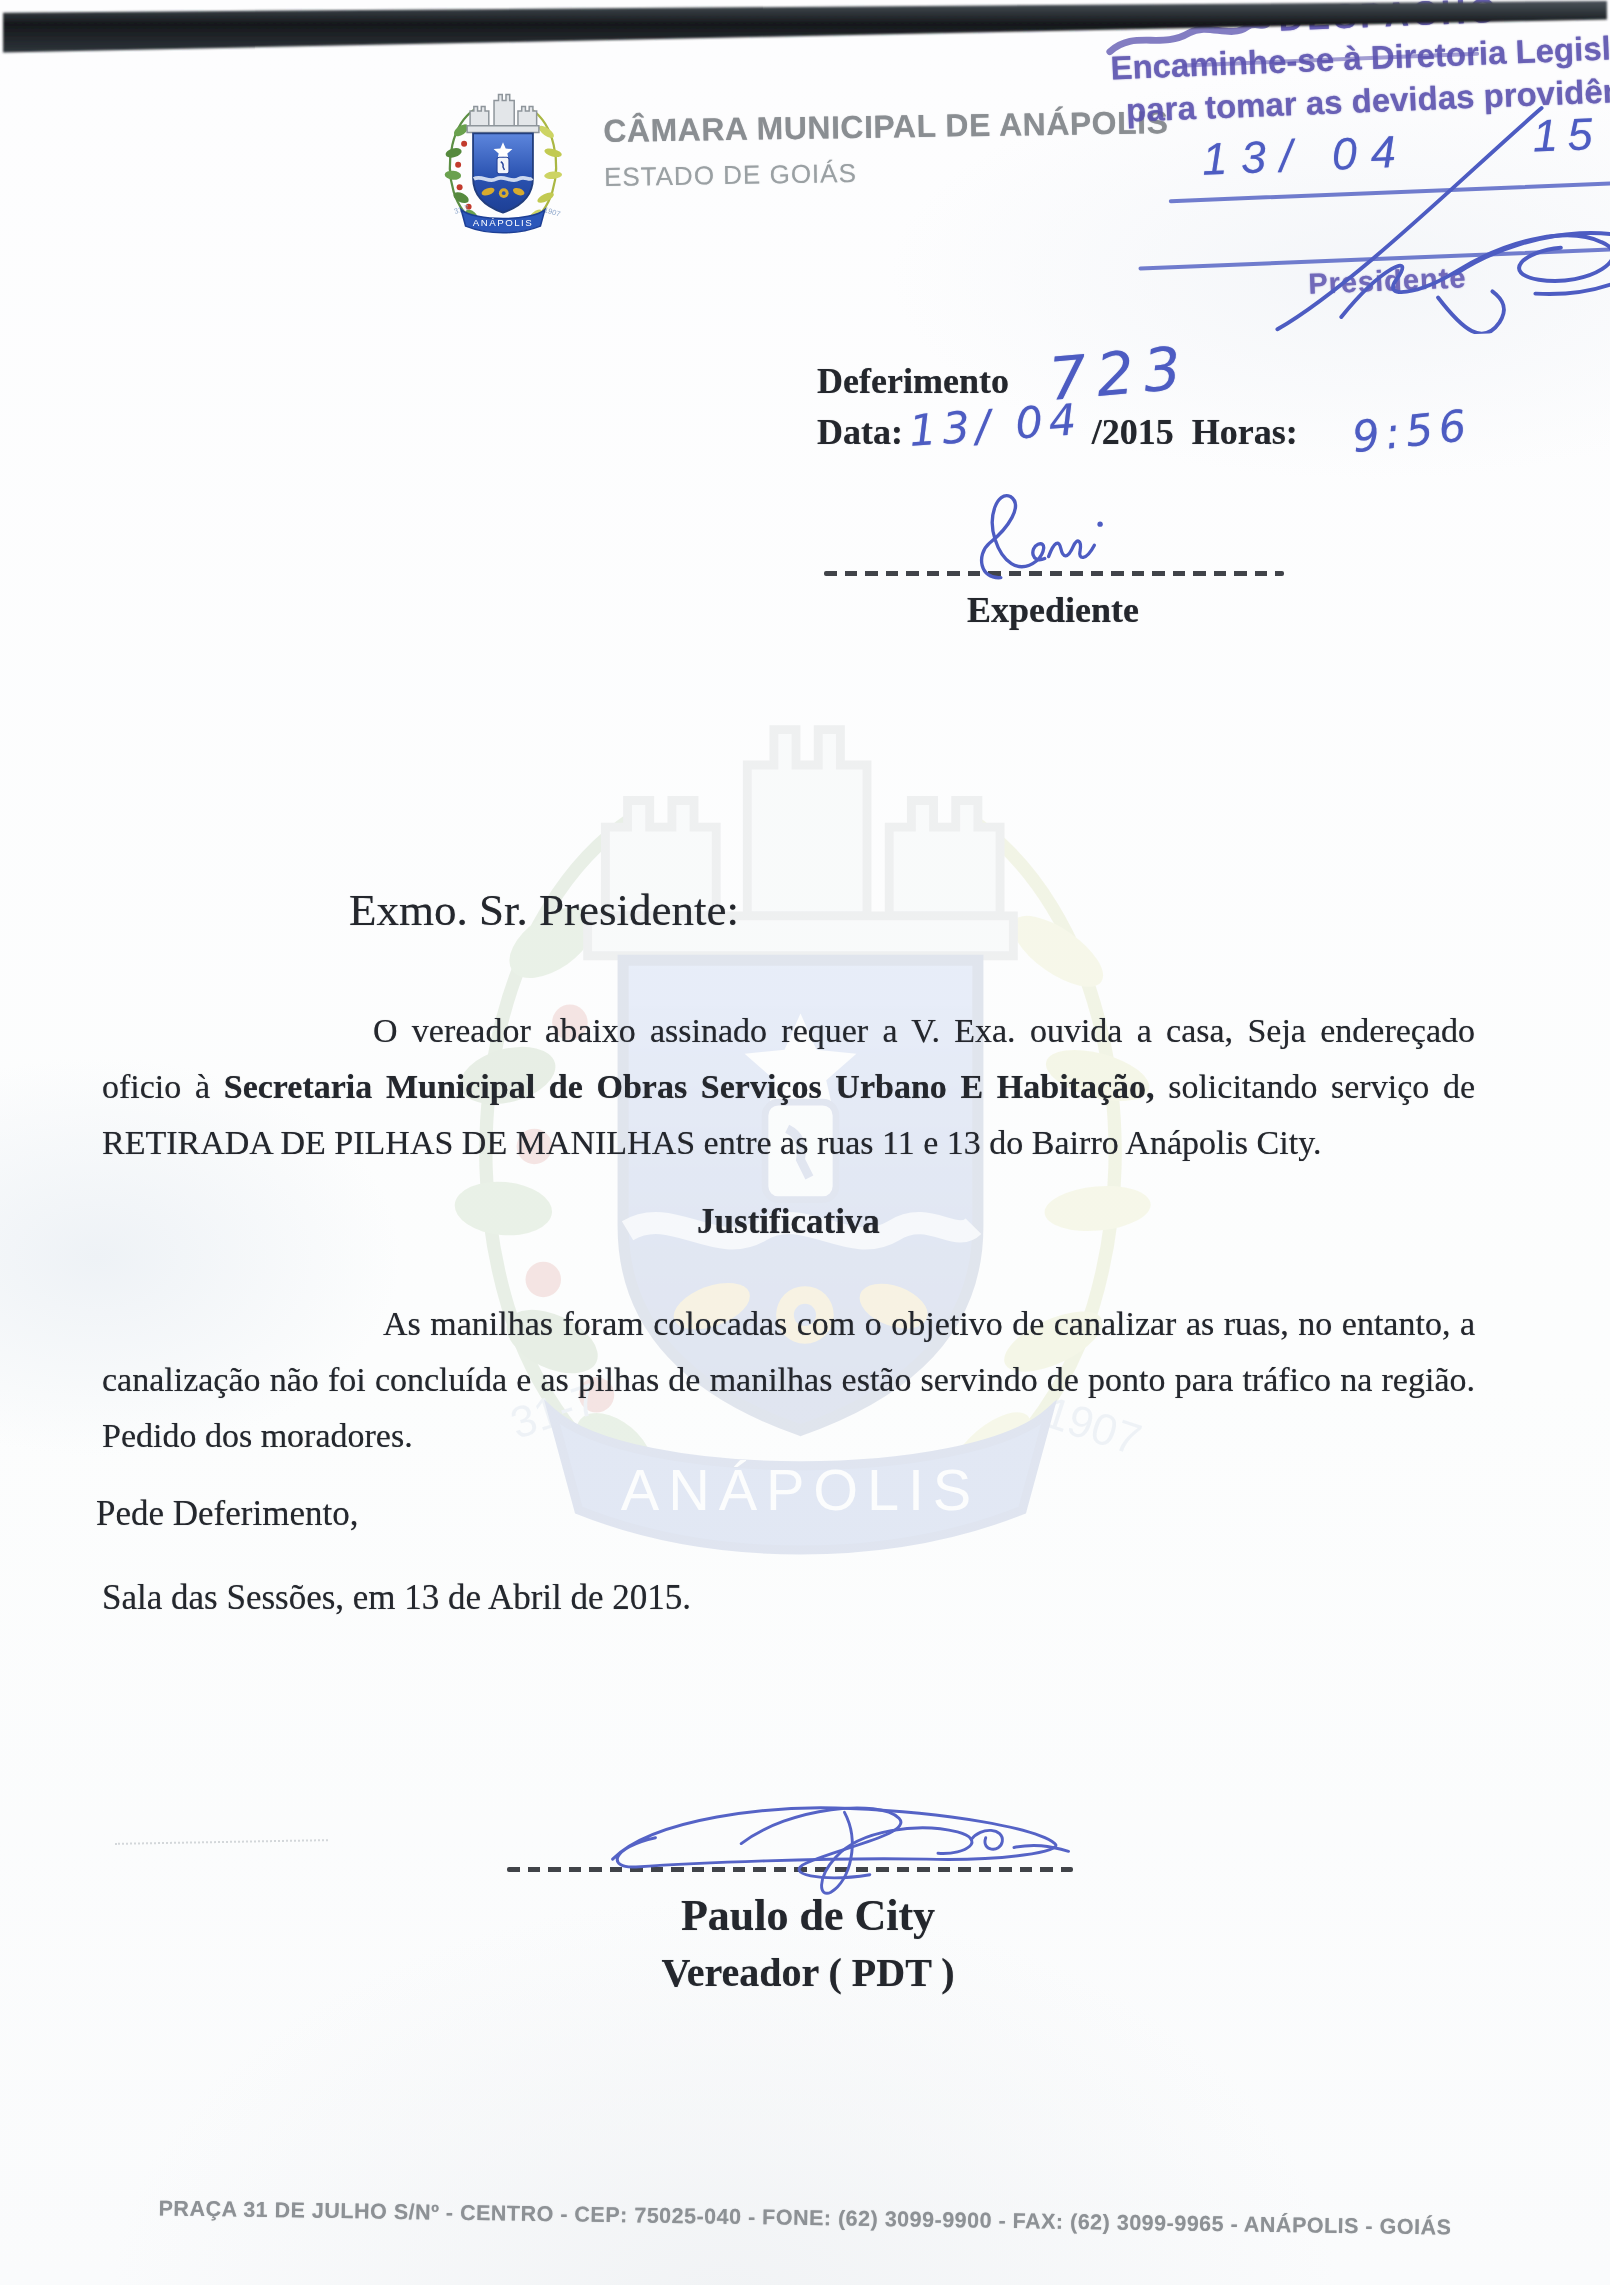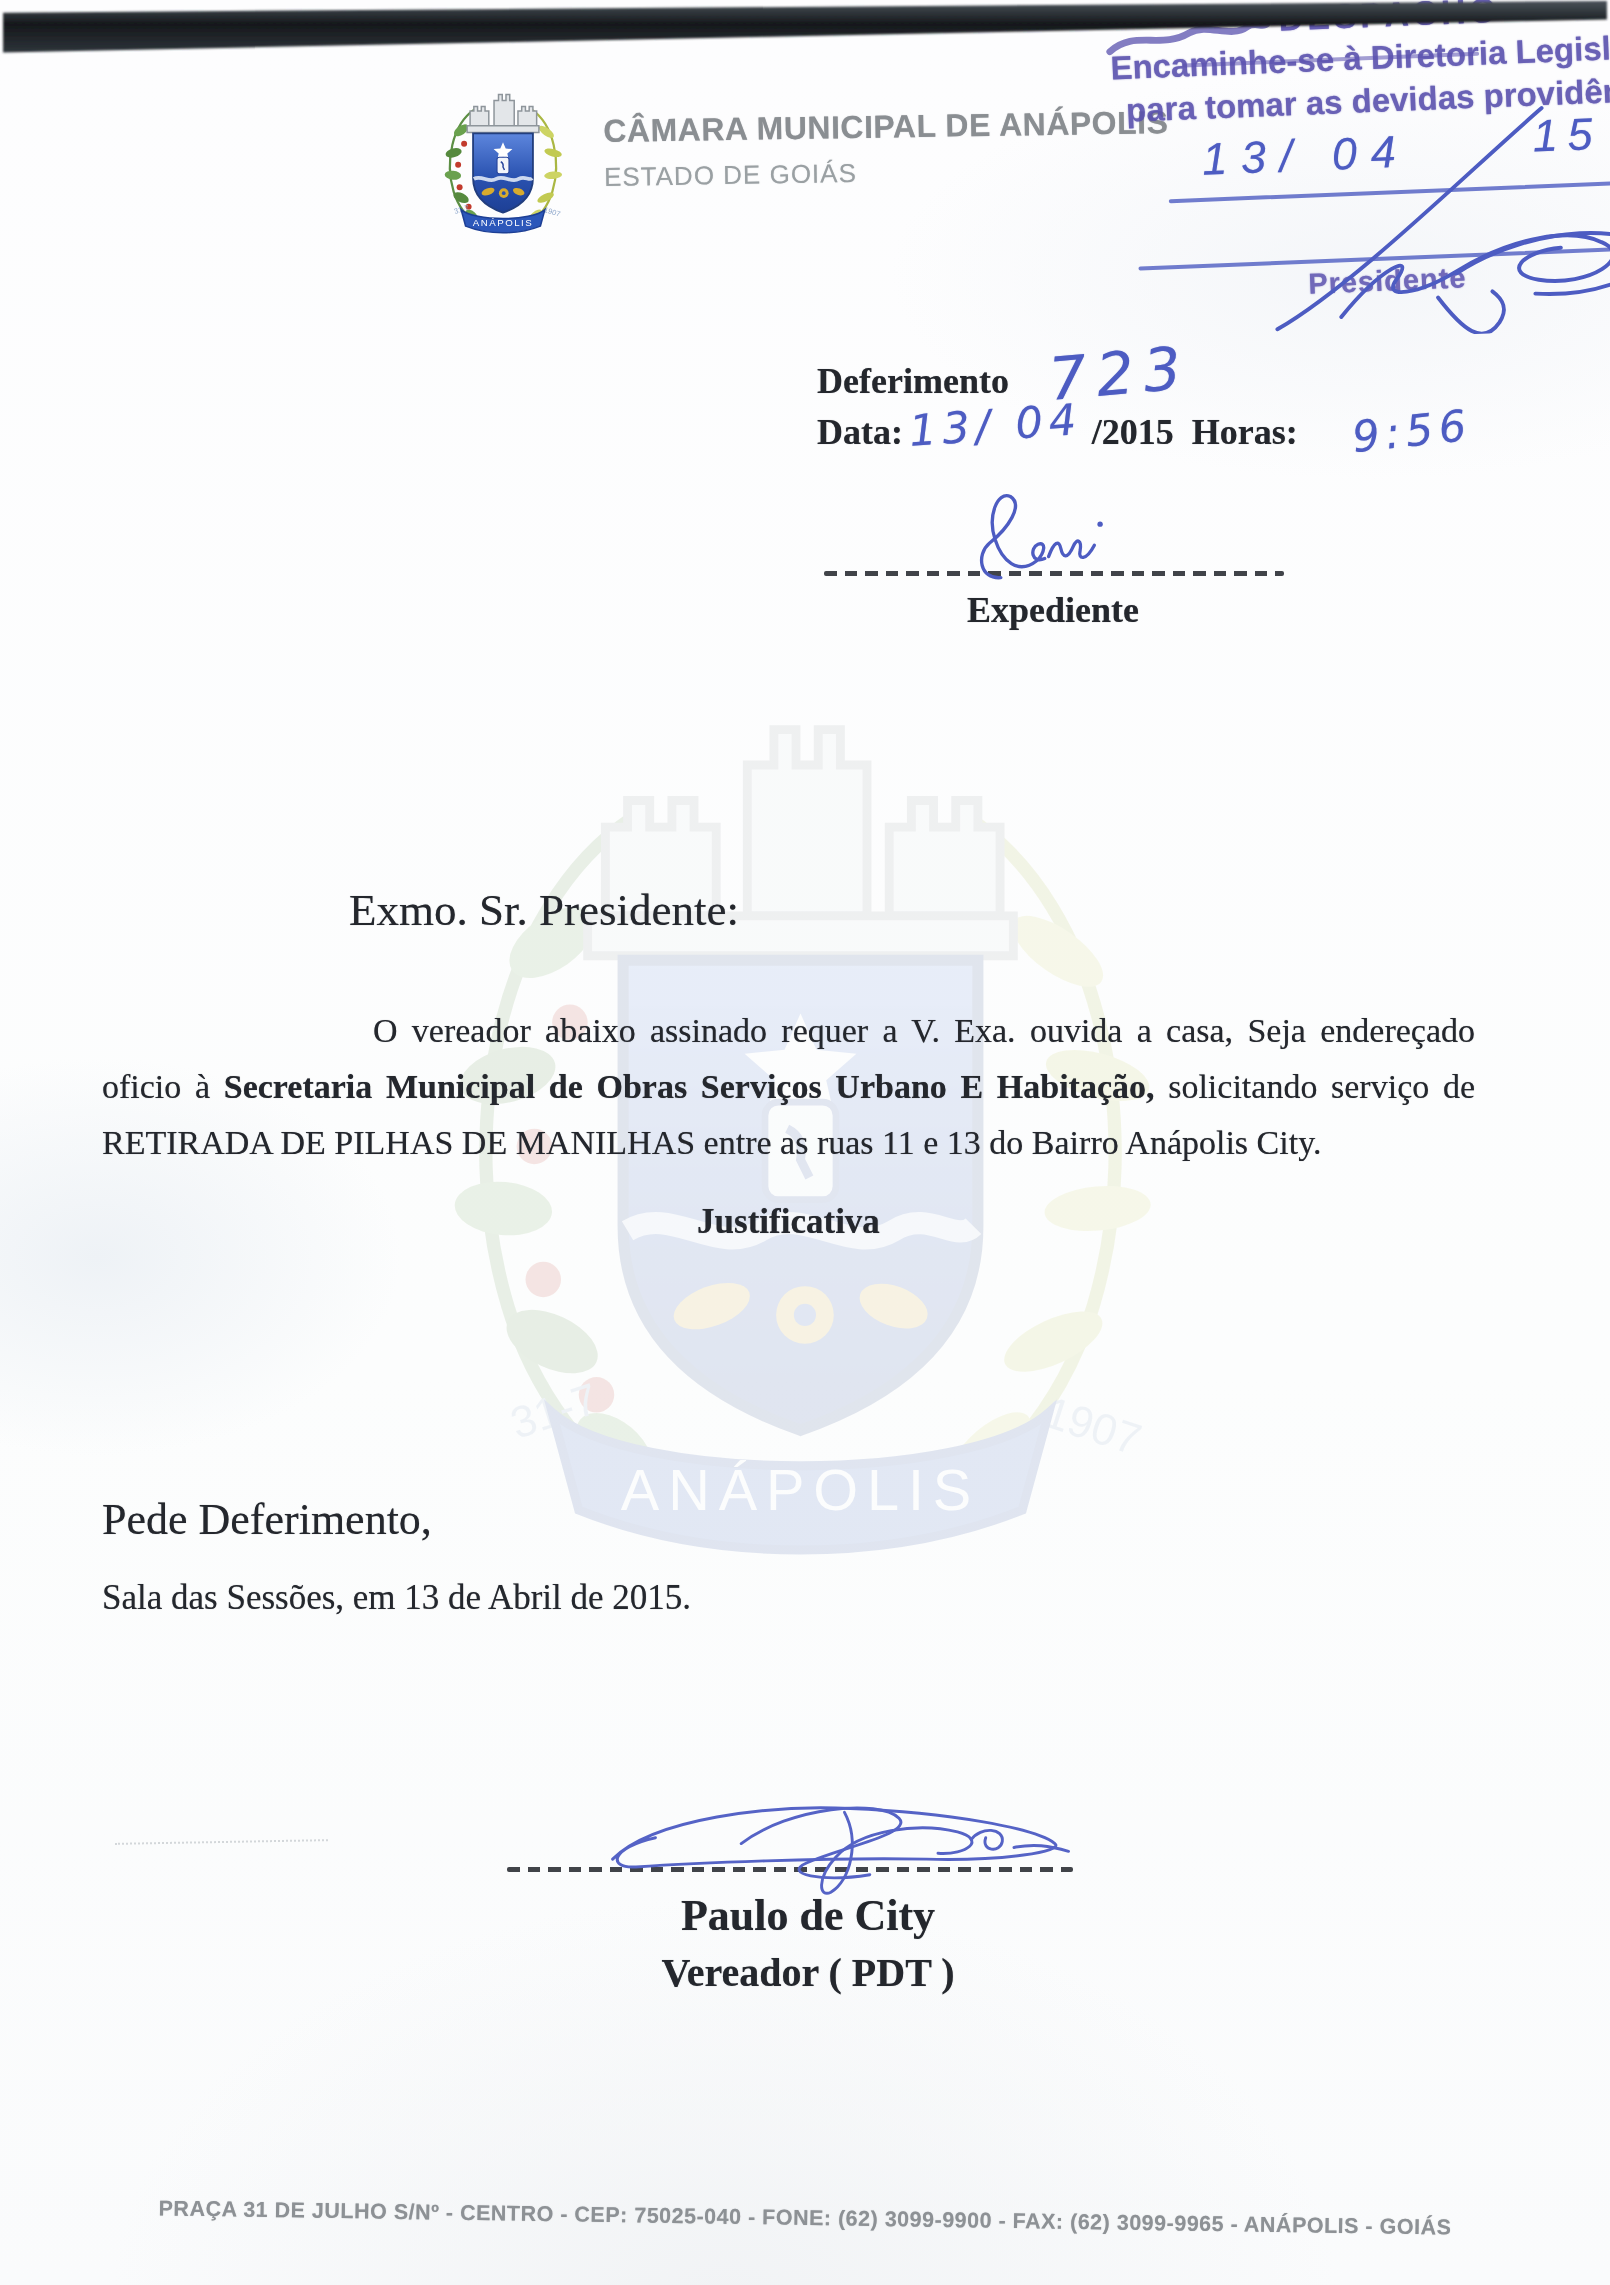--- a/index.html
+++ b/index.html
@@ -63,21 +63,21 @@
   .dashA{left:824px;top:571px;width:460px;z-index:5;}
   .expediente{left:819px;top:589px;width:468px;text-align:center;font-weight:bold;font-size:36px;
     text-shadow:0 0 0.8px rgba(40,44,50,.55);}
   
   .soft{text-shadow:0 0 0.8px rgba(45,48,55,.6);}
   .salutation{left:349px;top:884px;font-size:45px;z-index:5;}
   .para{left:102px;width:1373px;font-size:34px;line-height:56px;text-align:justify;z-index:5;}
   .para1{top:969px;text-indent:271px;}
   .justif{left:102px;top:1190px;width:1373px;text-align:center;font-weight:bold;font-size:35px;z-index:5;margin-top:12px;}
   .para2{top:1262px;text-indent:281px;}
-  .closing1{left:102px;top:1494px;font-size:44px;z-index:5;font-family:Liberation Serif, serif;}
+  .closing1{left:96px;top:1494px;font-size:35px;z-index:5;font-family:Liberation Serif, serif;}
   .closing2{left:102px;top:1578px;font-size:35px;z-index:5;}
   
   .pencil-mark{left:115px;top:1841px;width:213px;border-top:2px dotted #b4b9bf;opacity:.55;
     transform:rotate(-1deg);z-index:4;}
   .paulo-sig{left:595px;top:1789px;width:497px;height:113px;z-index:6;}
   .dashB{left:507px;top:1867px;width:566px;z-index:5;}
   .sig-name{left:413px;top:1890px;width:790px;text-align:center;font-weight:bold;font-size:44px;z-index:5;}
   .sig-title{left:413px;top:1949px;width:790px;text-align:center;font-weight:bold;font-size:40px;z-index:5;}
   
   .footer{left:0;top:2206px;width:1610px;text-align:center;z-index:5;
@@ -215,20 +215,21 @@
   </svg>
   <div class="abs dash dashA"></div>
   <div class="abs expediente">Expediente</div>
 
   <div class="abs salutation soft">Exmo. Sr. Presidente:</div>
 
   <p class="abs para para1 soft"><span>O vereador abaixo assinado requer a V. Exa. ouvida a casa, Seja endereçado oficio à </span><b>Secretaria Municipal de Obras Serviços Urbano E Habitação,</b><span> solicitando serviço de RETIRADA DE PILHAS DE MANILHAS entre as ruas 11 e 13 do Bairro Anápolis City.</span></p>
 
   <div class="abs justif soft">Justificativa</div>
 
+  <p class="abs para para2 soft">As manilhas foram colocadas com o objetivo de canalizar as ruas, no entanto, a canalização não foi concluída e as pilhas de manilhas estão servindo de ponto para tráfico na região. Pedido dos moradores.</p>
 
   <div class="abs closing1 soft">Pede Deferimento,</div>
   <div class="abs closing2 soft">Sala das Sessões, em 13 de Abril de 2015.</div>
 
   <div class="abs pencil-mark"></div>
   <svg class="abs paulo-sig" viewBox="0 0 510 116">
     <g fill="none" stroke="#5563c6" stroke-width="3" stroke-linecap="round">
       <path d="M18,72 C60,30 180,16 262,20 C362,24 452,40 472,56 C482,64 420,74 340,72 C240,70 100,76 42,80 C12,82 16,60 62,50"></path>
       <path d="M150,56 C200,18 292,10 312,30 C327,46 252,60 217,76 C192,87 232,96 282,88"></path>
       <path d="M256,24 C272,54 262,94 242,106 C230,112 227,92 247,70 C272,42 332,34 372,44 C402,52 382,68 352,66"></path>

